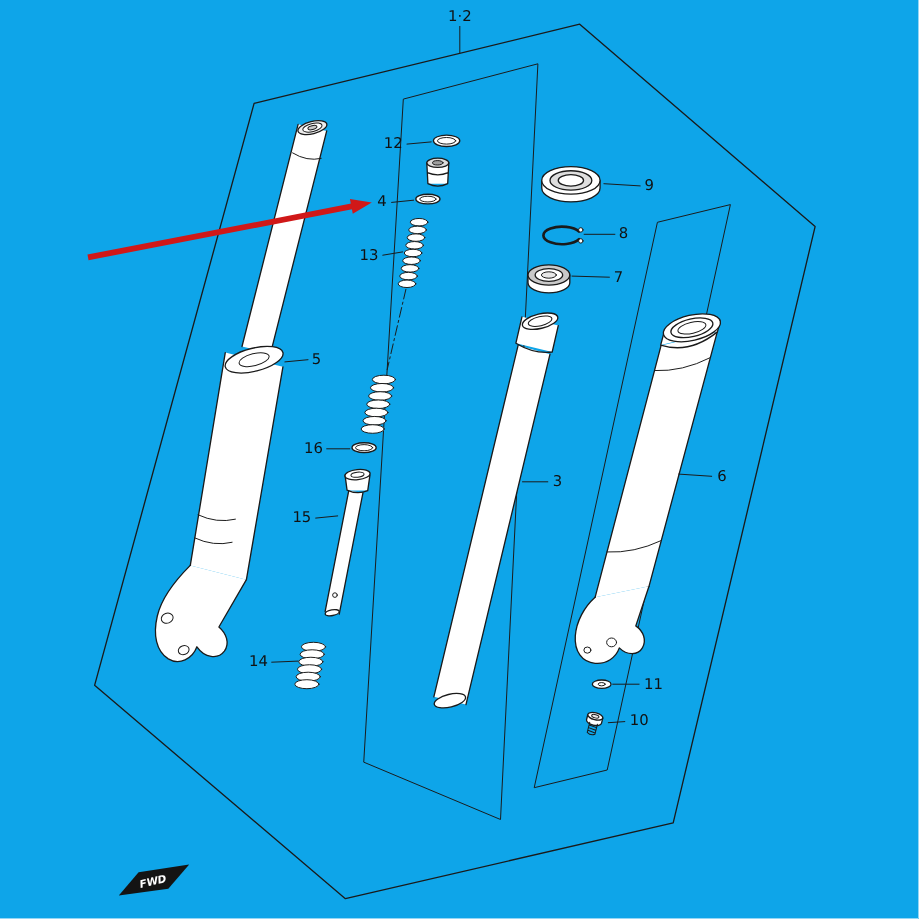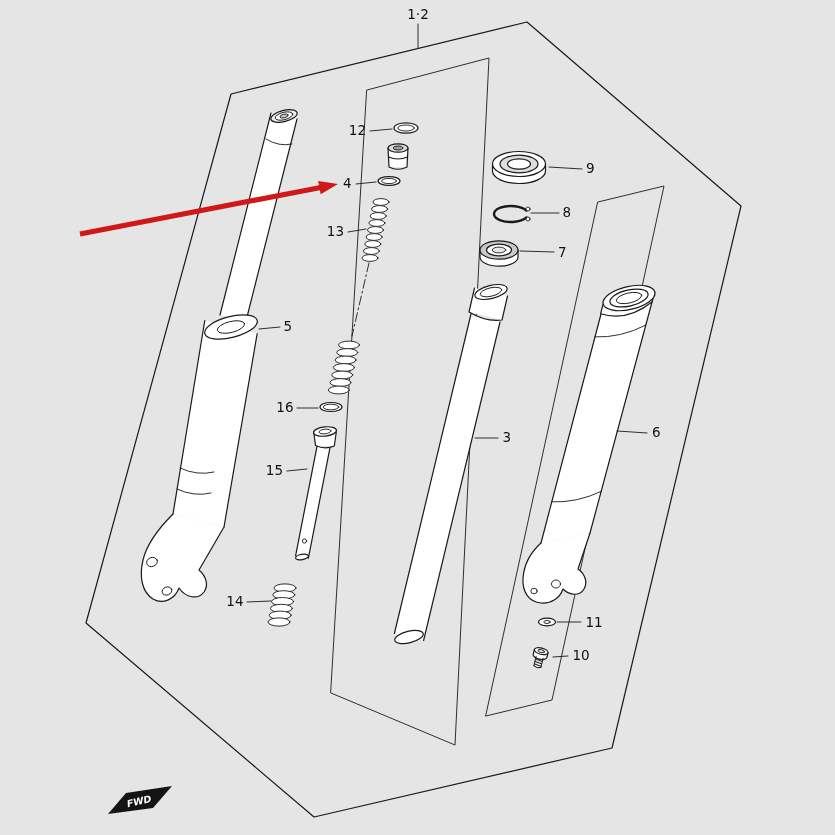--- a/index.html
+++ b/index.html
@@ -1,16 +1,16 @@
 <!DOCTYPE html>
 <html><head>
 <meta charset="utf-8">
 <style>
   html,body{margin:0;padding:0;background:#fff;}
-  .stage{width:835px;height:835px;background:#e5e5e5;position:relative;overflow:hidden;}
+  .stage{width:835px;height:835px;background:#0ea5e9;position:relative;overflow:hidden;}
   svg{display:block;}
   .ln{stroke:#1a1a1a;stroke-width:1.2;stroke-linecap:round;stroke-linejoin:round;}
   .thin{stroke-width:0.9;}
   .lbl{font-family:"DejaVu Sans","Liberation Sans",sans-serif;font-size:13.5px;fill:#111;}
   .fwd-lbl{font-family:"DejaVu Sans","Liberation Sans",sans-serif;font-size:9.5px;font-weight:bold;font-style:italic;fill:#ffffff;}
 </style>
 </head>
 <body>
 
 <div class="stage">

